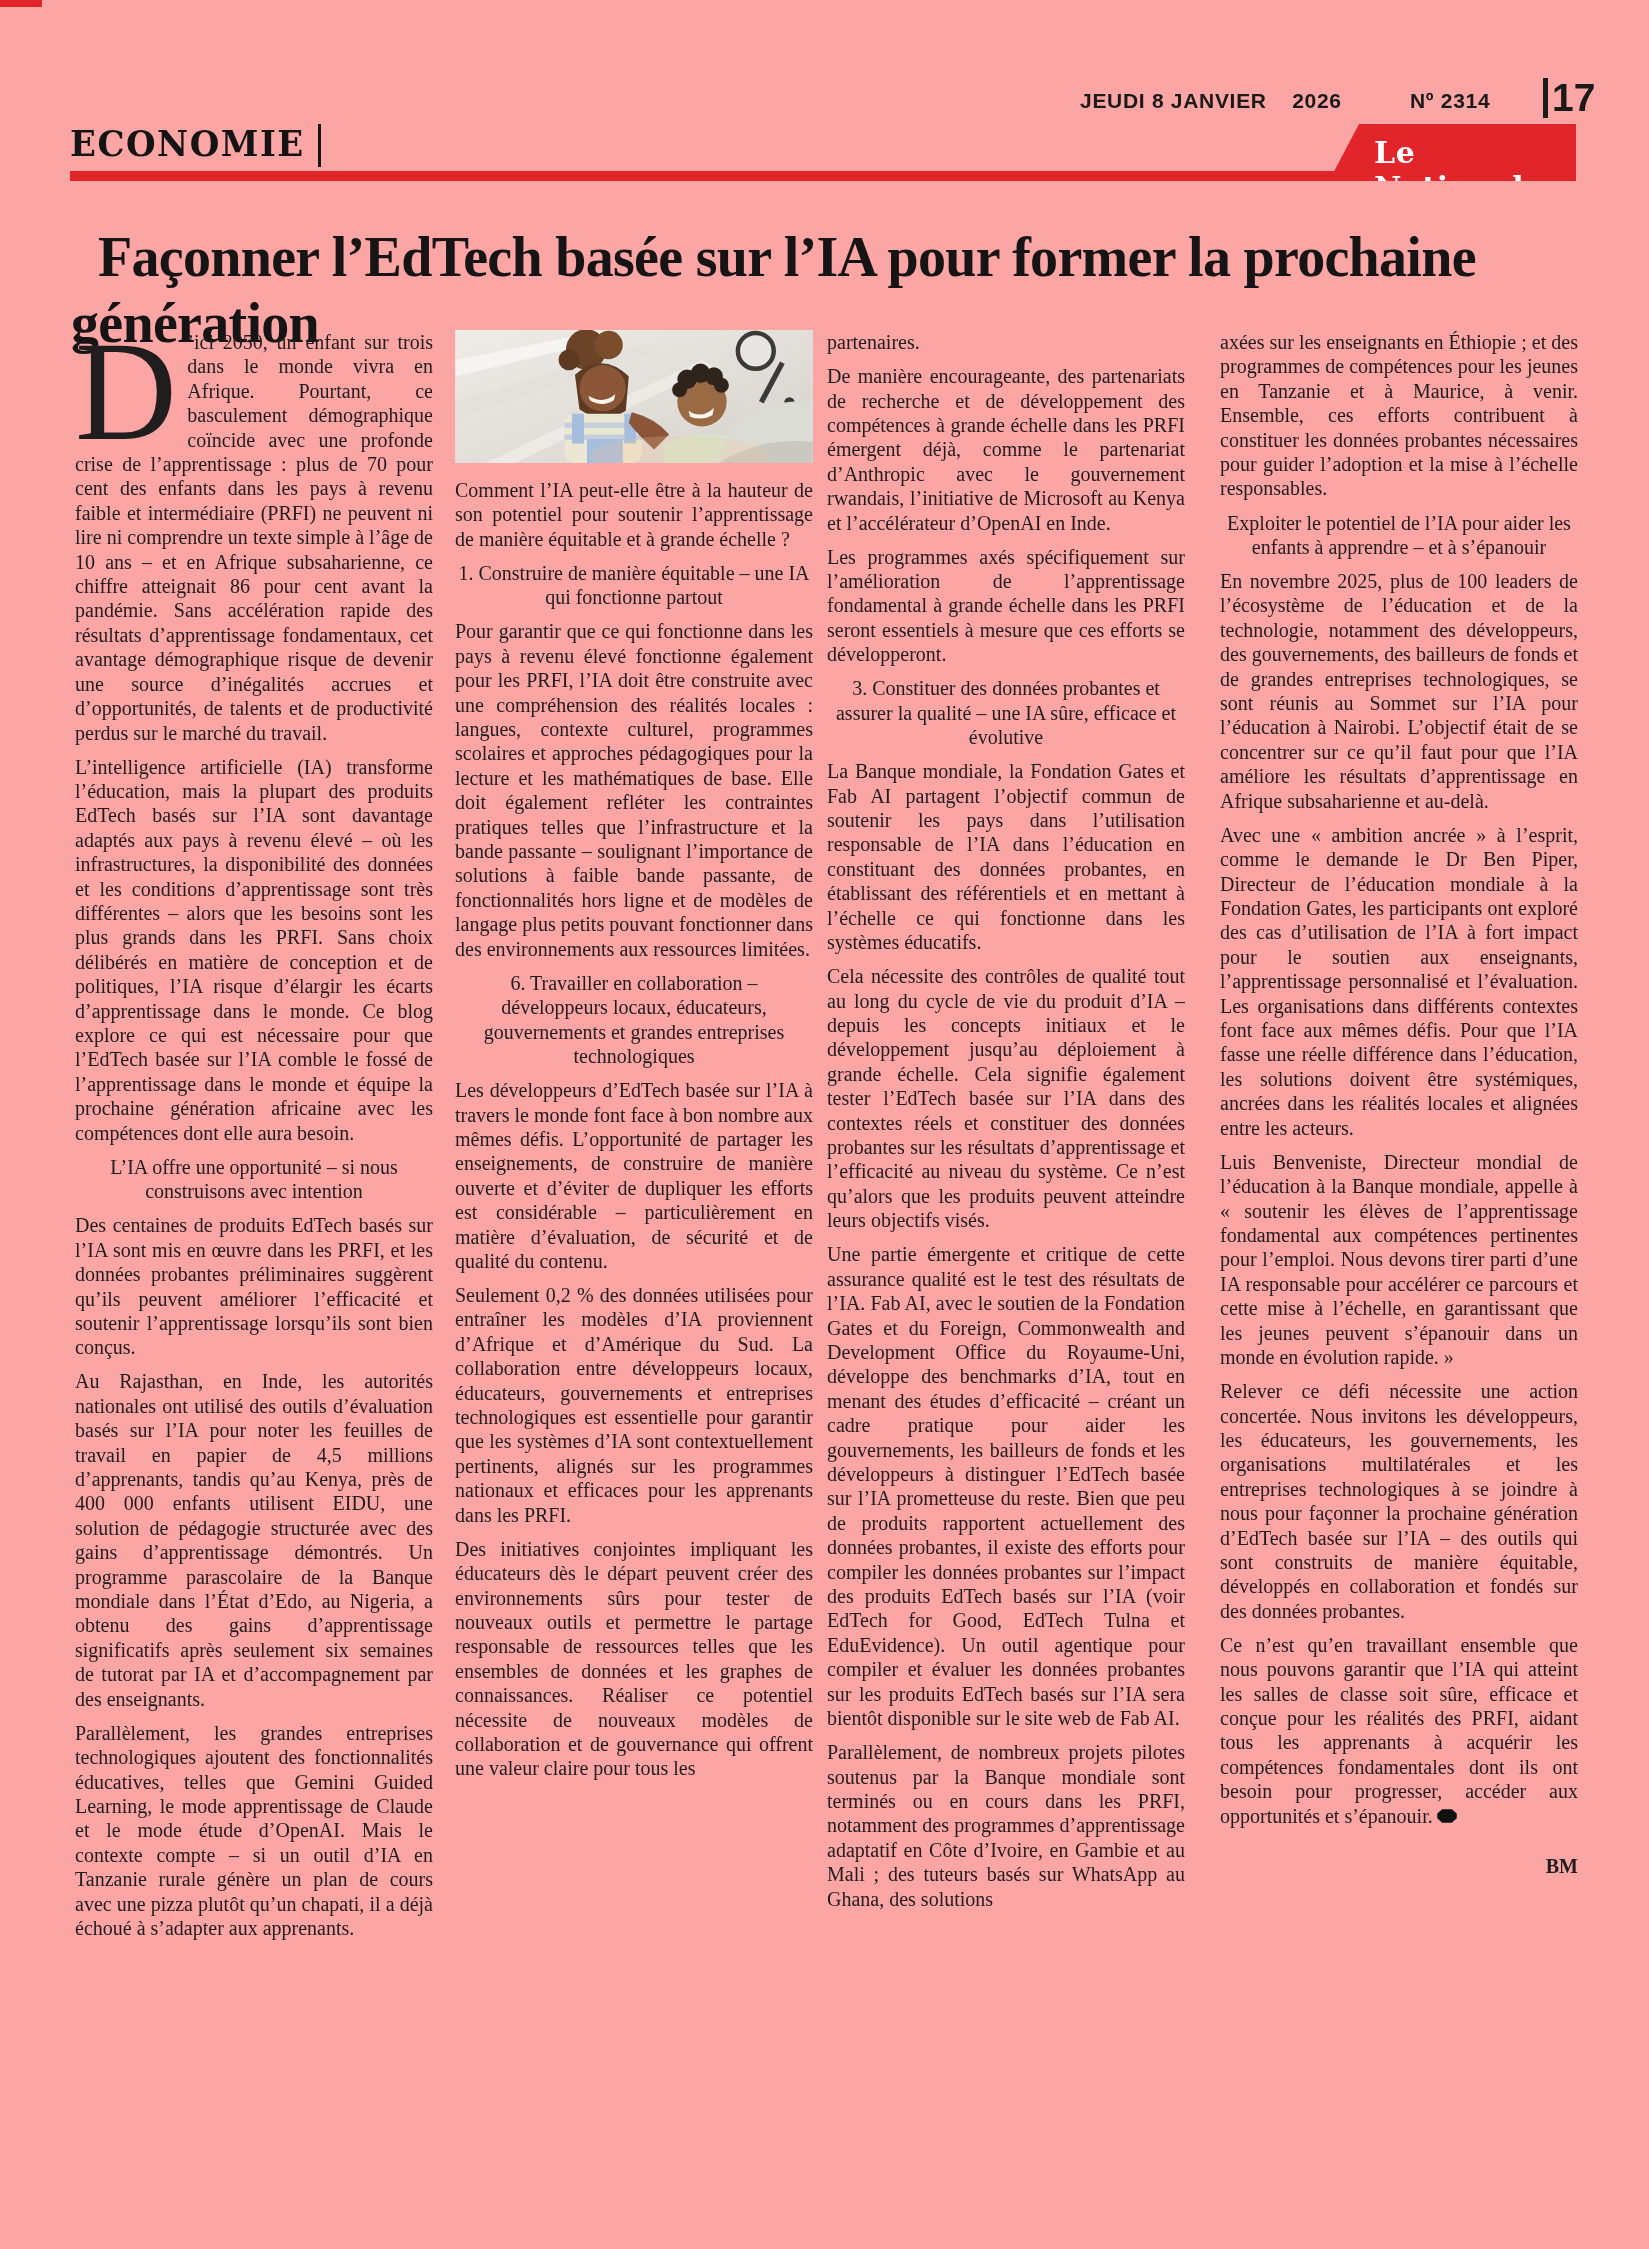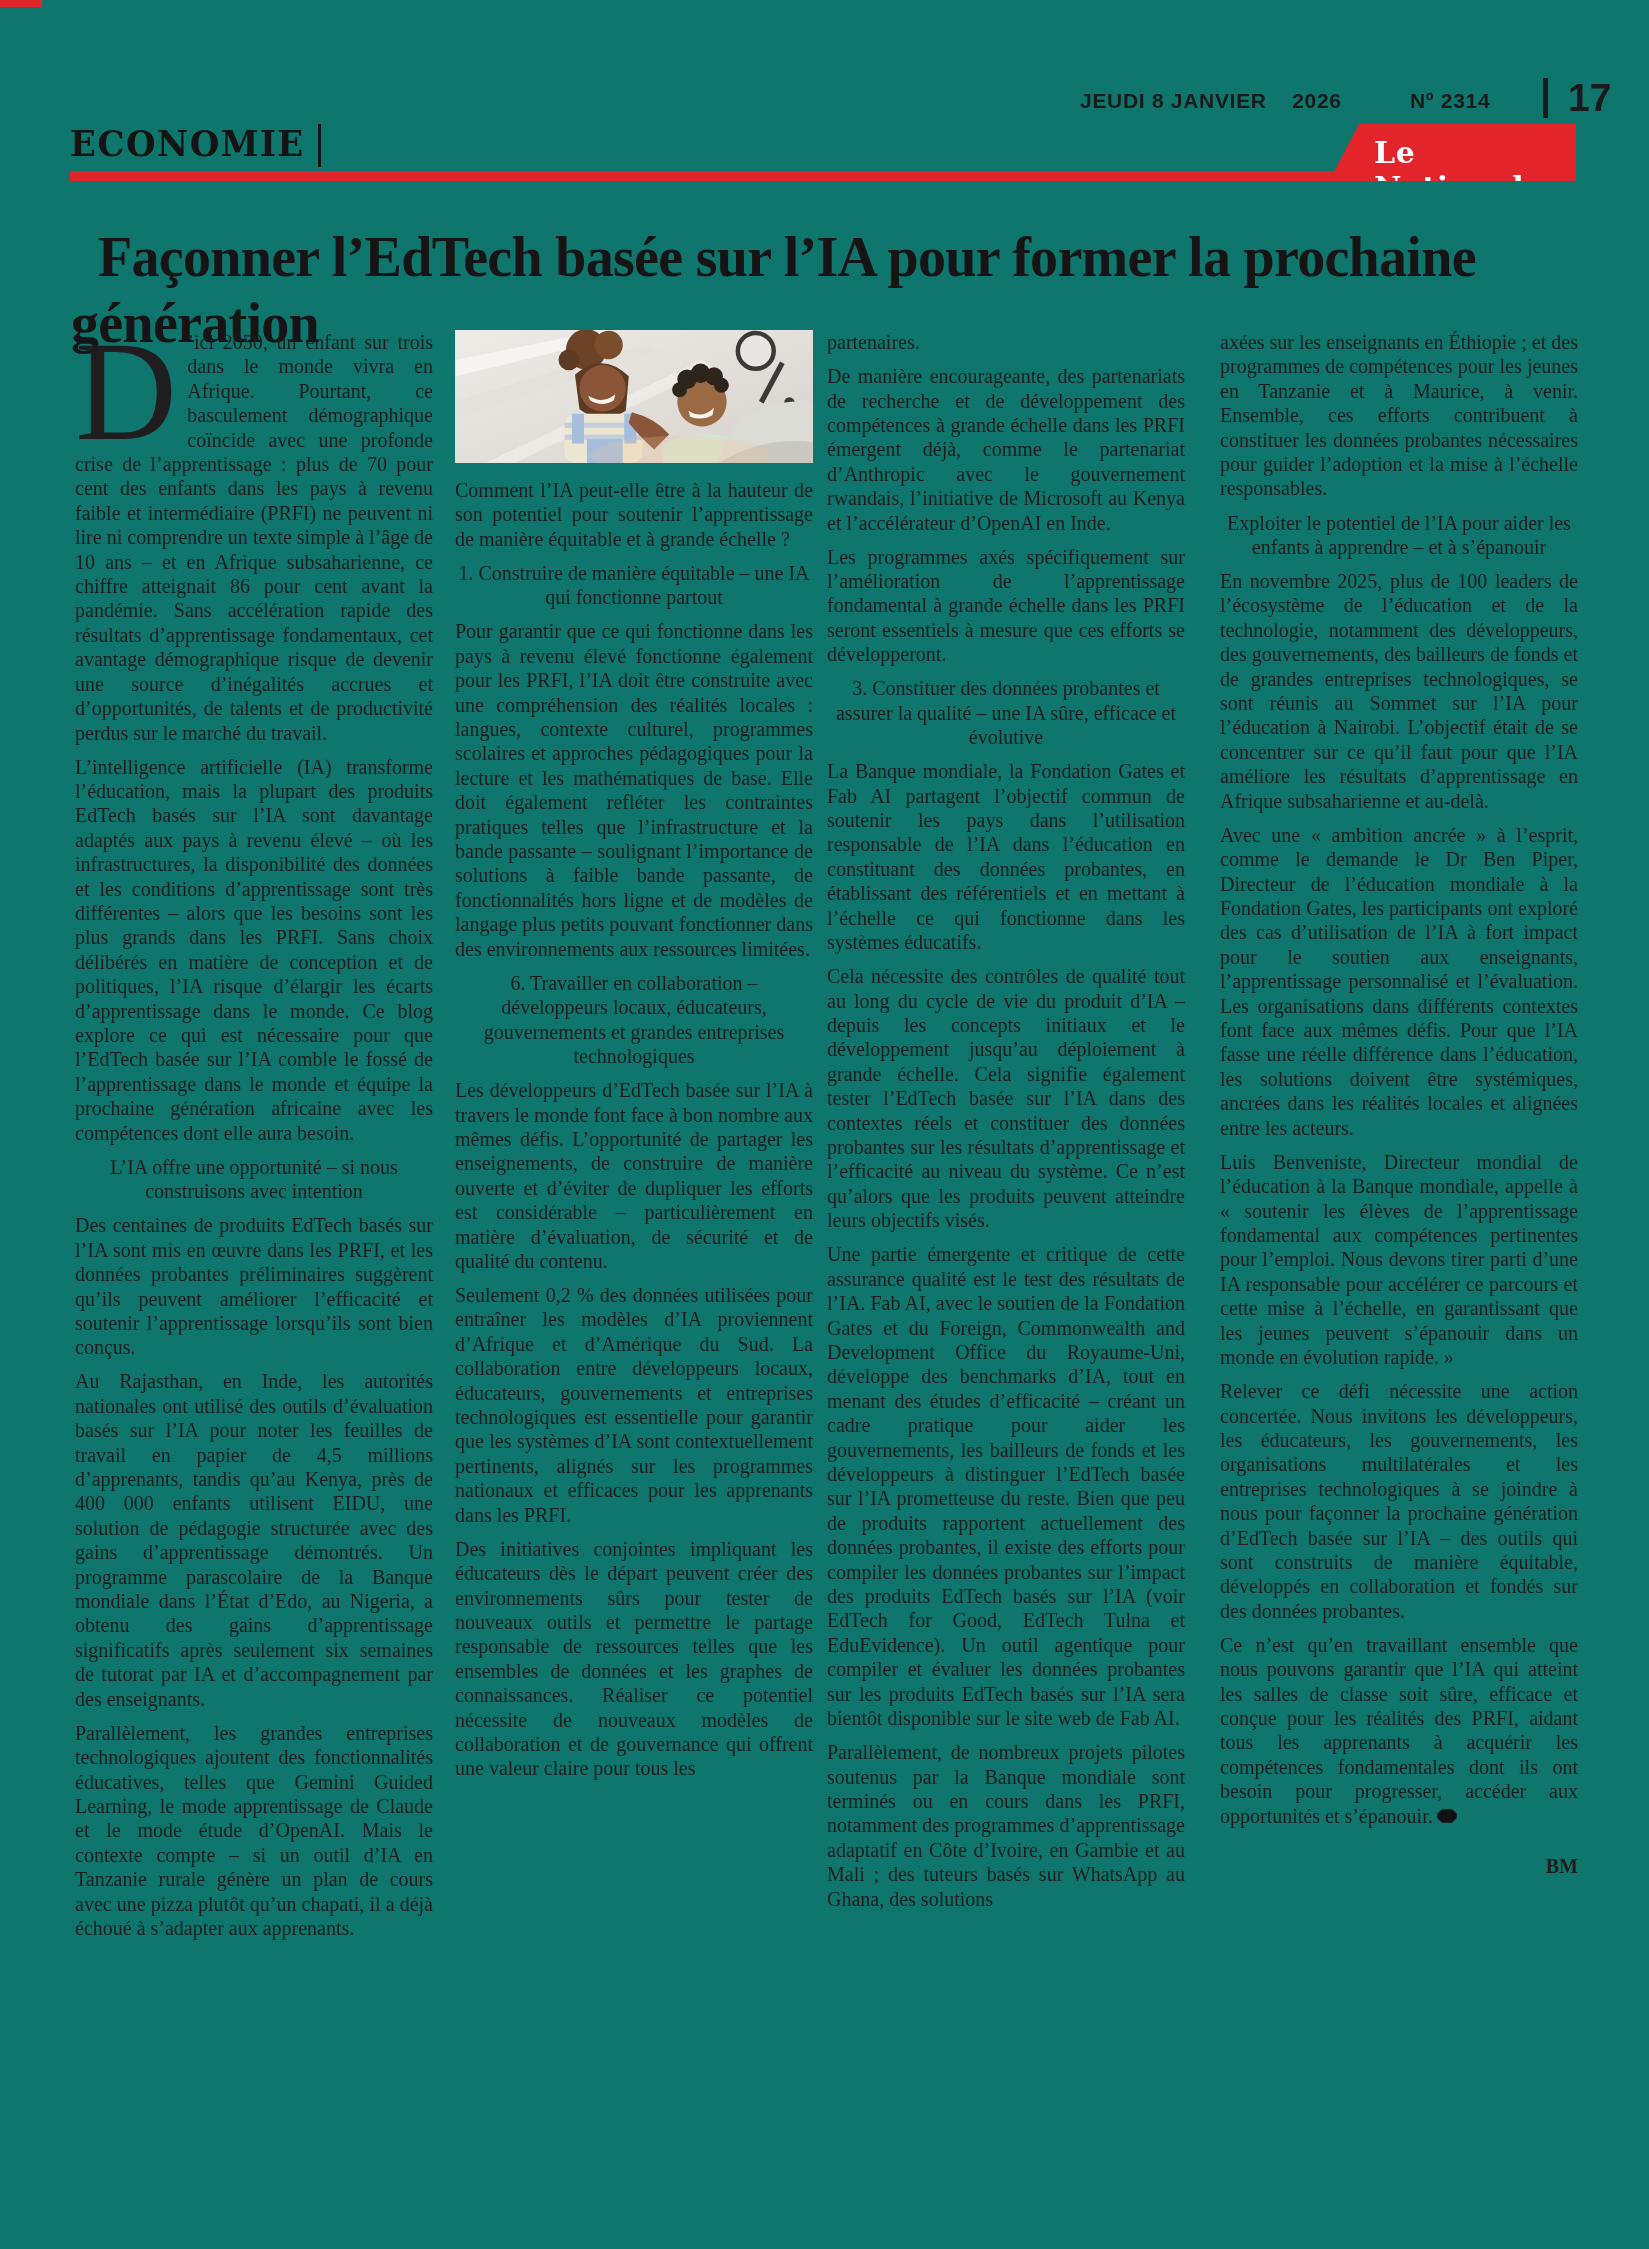--- a/index.html
+++ b/index.html
@@ -1,28 +1,28 @@
 <!DOCTYPE html>
 <html style="font-size:12px"><head>
 <meta charset="utf-8">
 <style>
   html,body{margin:0;padding:0;background:#ffffff;}
-  #page{position:relative;width:1650px;height:2250px;background:#0f766e;overflow:hidden;
+  #page{position:relative;width:1650px;height:2250px;background:#fca5a5;overflow:hidden;
         font-family:"Liberation Serif",serif;color:#1f1d1e;}
   
   #corner-mark{position:absolute;left:0;top:0;width:42px;height:6.7px;background:#e2242b;}
   
   #masthead{position:absolute;left:1080px;top:75px;width:495px;height:52px;
             font-family:"Liberation Sans",sans-serif;font-weight:bold;color:#1a1a1a;}
   #date-group{position:absolute;left:0;top:13.5px;font-size:21px;letter-spacing:0.7px;white-space:nowrap;}
   #date-group .sp{display:inline-block;width:25.5px;}
   #issue-no{position:absolute;left:330px;top:13.5px;font-size:21px;letter-spacing:0.7px;text-align:right;}
   #page-block{position:absolute;left:463px;top:0px;height:48px;}
   #page-rule{position:absolute;left:0;top:3px;width:5.2px;height:40px;background:#1a1a1a;}
-  #page-num{position:absolute;left:25px;top:0px;font-size:39px;line-height:45px;}
+  #page-num{position:absolute;left:9px;top:0px;font-size:39px;line-height:45px;}
   
   #section-title{position:absolute;left:70px;top:123px;font-family:"DejaVu Serif",serif;
                  font-weight:900;font-size:34px;letter-spacing:1.5px;color:#141414;transform:scaleY(1.06);}
   #section-divider{position:absolute;left:318px;top:124px;width:3px;height:43px;background:#141414;}
   #section-rule{position:absolute;left:70px;top:171px;width:1503px;height:9.7px;background:#e2242b;}
   #brand-box{position:absolute;left:1329px;top:124px;width:247px;height:57px;background:#e2242b;
              clip-path:polygon(30px 0,100% 0,100% 100%,0 100%);}
   #brand-box span{position:absolute;left:45px;top:10.5px;font-family:"DejaVu Serif",serif;
              font-weight:bold;font-size:30px;color:#ffffff;letter-spacing:0.7px;}
   

